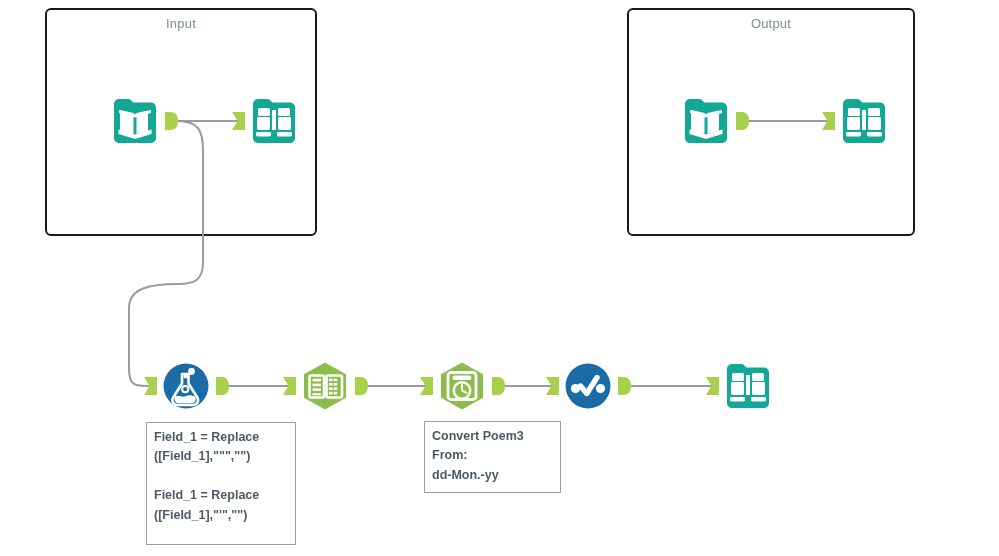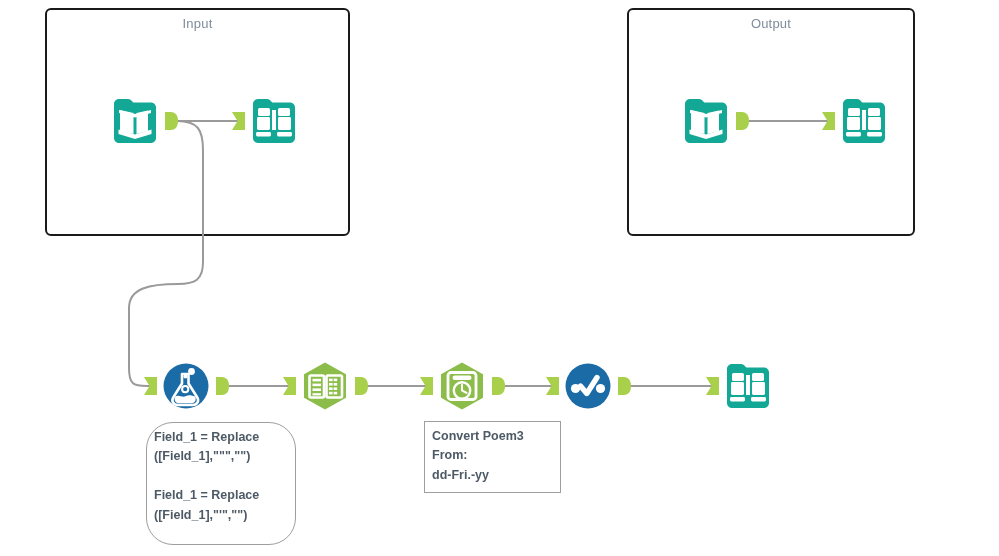--- a/index.html
+++ b/index.html
@@ -86,21 +86,21 @@
     line-height: 1.55;
     white-space: pre-wrap;
     word-break: break-word;
   }
 </style>
 </head>
 <body>
 
 <div id="canvas">
 
-  <div class="tool-container" id="c0" style="left: 45px; top: 8px; width: 305px; height: 228px;">
+  <div class="tool-container" id="c0" style="left: 45px; top: 8px; width: 272px; height: 228px;">
     <div class="container-title">Input</div>
   </div>
   <div class="tool-container" id="c1" style="left: 627px; top: 8px; width: 288px; height: 228px;">
     <div class="container-title">Output</div>
   </div>
 
   <svg id="wires" viewBox="0 0 999 556">
       <path class="wire" d="M 177 121 L 240 121" stroke="#9a9a9a"></path>
       <path class="wire" d="M 177 121 C 198 121 203 130 203 150 L 203 262 C 203 280 195 284 178 284 C 150 284 129 288 129 308 L 129 368 C 129 384 133 386 147 386 L 152 386" stroke="#9a9a9a"></path>
       <path class="wire" d="M 748 121 L 830 121" stroke="#9a9a9a"></path>
@@ -261,23 +261,23 @@
             <rect x="12" y="15" width="12" height="8" rx="1.6" fill="#ffffff"></rect>
             <rect x="32" y="15" width="12" height="8" rx="1.6" fill="#ffffff"></rect>
             <rect x="11" y="24" width="13" height="13" rx="1.4" fill="#ffffff"></rect>
             <rect x="32" y="24" width="13" height="13" rx="1.4" fill="#ffffff"></rect>
             <rect x="26" y="17" width="4" height="20" fill="#ffffff"></rect>
             <rect x="10" y="39" width="15" height="4.5" rx="1.4" fill="#ffffff"></rect>
             <rect x="31" y="39" width="15" height="4.5" rx="1.4" fill="#ffffff"></rect>
           </svg></span></div>
     </div>
   <div id="annotation-layer">
-      <div class="annotation" style="left: 146px; top: 422px; width: 150px; min-height: 123px; border-color: rgb(158, 158, 158); color: rgb(77, 90, 102); border-radius: 27px;">Field_1 = Replace
+      <div class="annotation" style="left: 146px; top: 422px; width: 150px; min-height: 123px; border-color: rgb(158, 158, 158); color: rgb(77, 90, 102);">Field_1 = Replace
 ([Field_1],""","")
 
 Field_1 = Replace
 ([Field_1],"'","")</div>
       <div class="annotation" style="left: 424px; top: 421px; width: 137px; min-height: 72px; border-color: rgb(158, 158, 158); color: rgb(77, 90, 102);">Convert Poem3
 From:
-dd-Fri.-yy</div>
+dd-Mon.-yy</div>
     </div>
 
 </div>
 
 </body></html>

